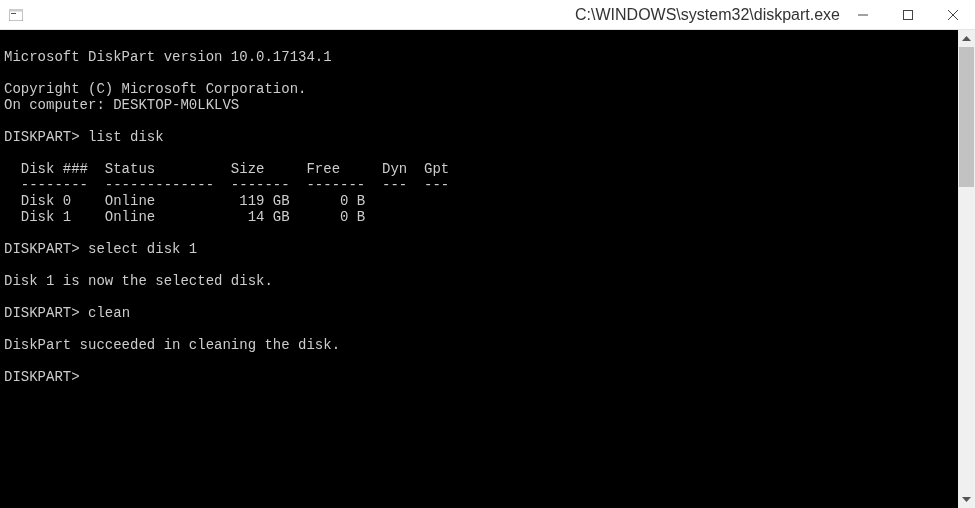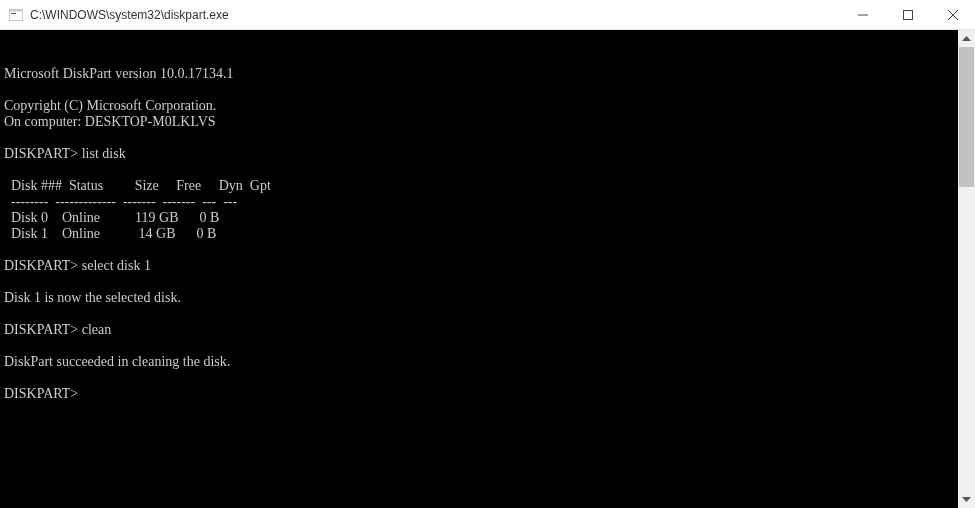--- a/index.html
+++ b/index.html
@@ -22,23 +22,24 @@
     .titlebar-icon {
       width: 16px;
       height: 16px;
       margin: 0 6px 0 8px;
       display: flex;
       align-items: center;
       justify-content: center;
     }
     .titlebar-icon svg { display: block; }
     .titlebar-title {
-      font-size: 12px;
+      font-size: 16px;
       color: #333;
       flex: 1;
+      text-align: right;
     }
     .win-controls { display: flex; height: 100%; }
     .win-btn {
       width: 45px;
       height: 100%;
       display: flex;
       align-items: center;
       justify-content: center;
       color: #666;
     }
@@ -48,25 +49,25 @@
       height: 478px;
       background: #000;
     }
     .console {
       position: absolute;
       top: 0; left: 0;
       width: calc(100% - 17px);
       height: 100%;
       background: #000;
       color: #ccc;
-      font-family: Liberation Serif, serif;
+      font-family: Liberation Mono, monospace;
       font-size: 14px;
       line-height: 16px;
       white-space: pre;
-      padding: 20px 4px;
+      padding: 3px 4px;
       overflow: hidden;
     }
     .scrollbar {
       position: absolute;
       top: 0; right: 0;
       width: 17px;
       height: 100%;
       background: #f0f0f0;
     }
     .scroll-arrow {

